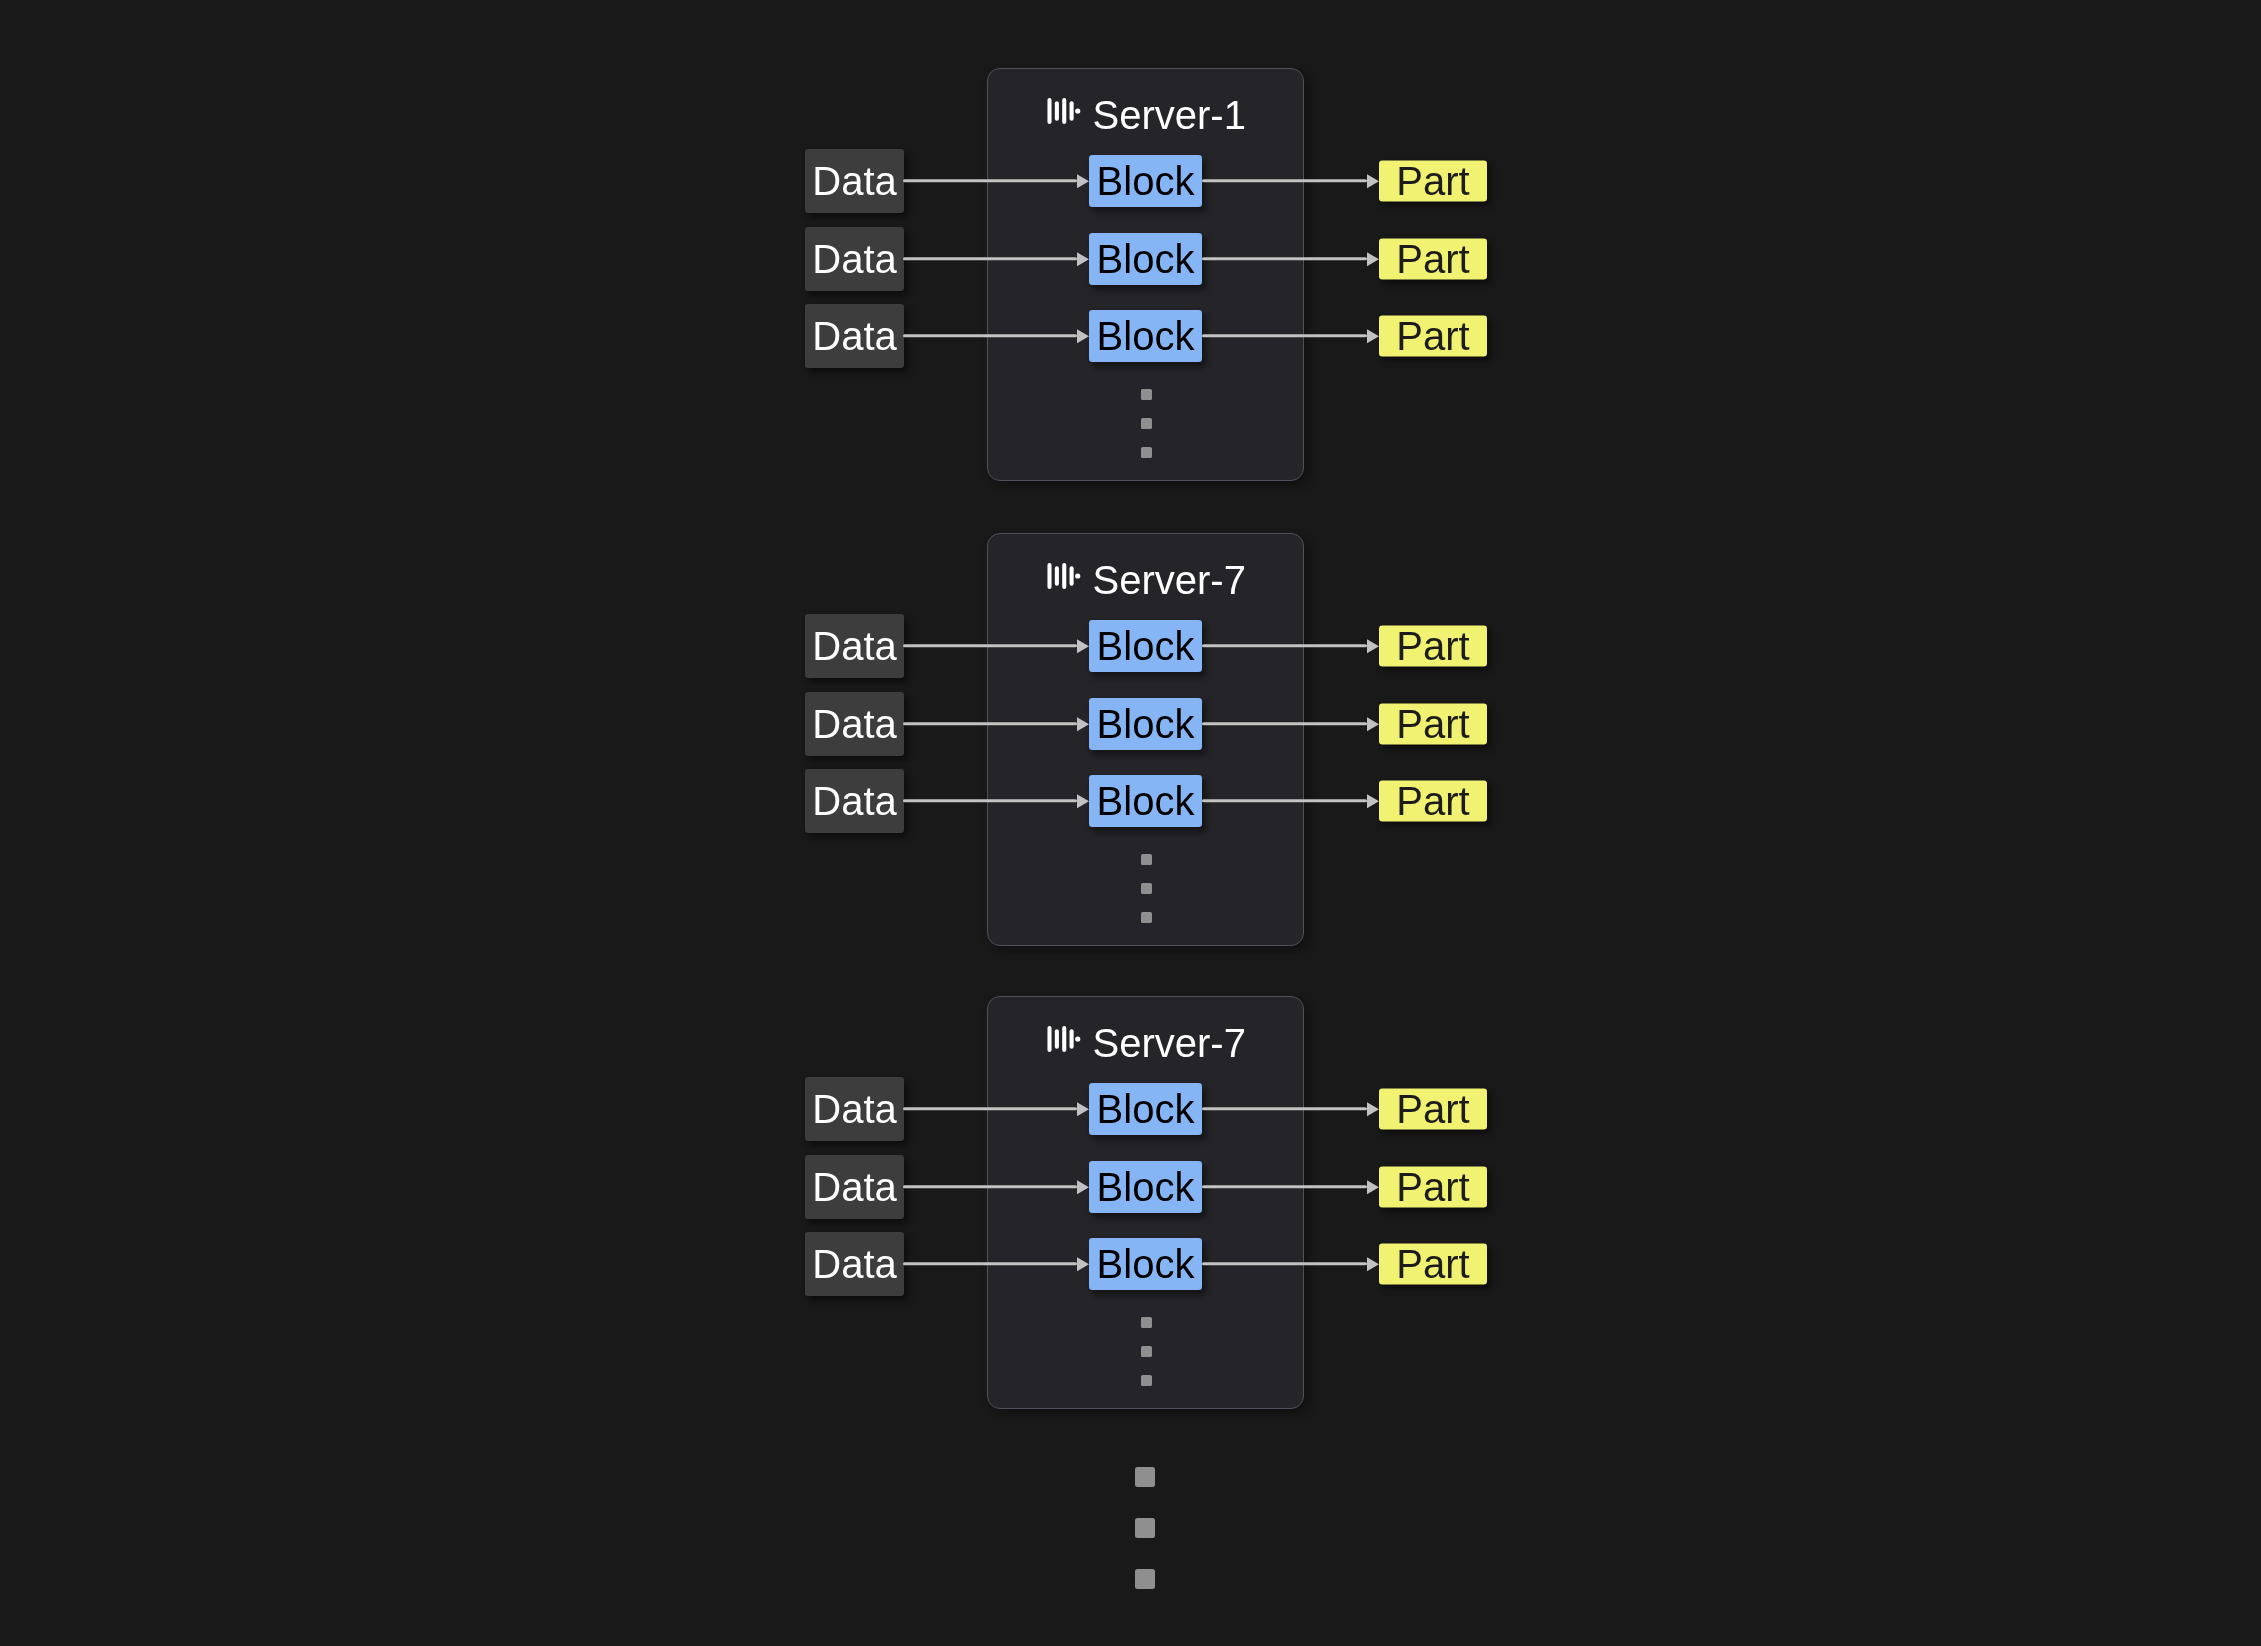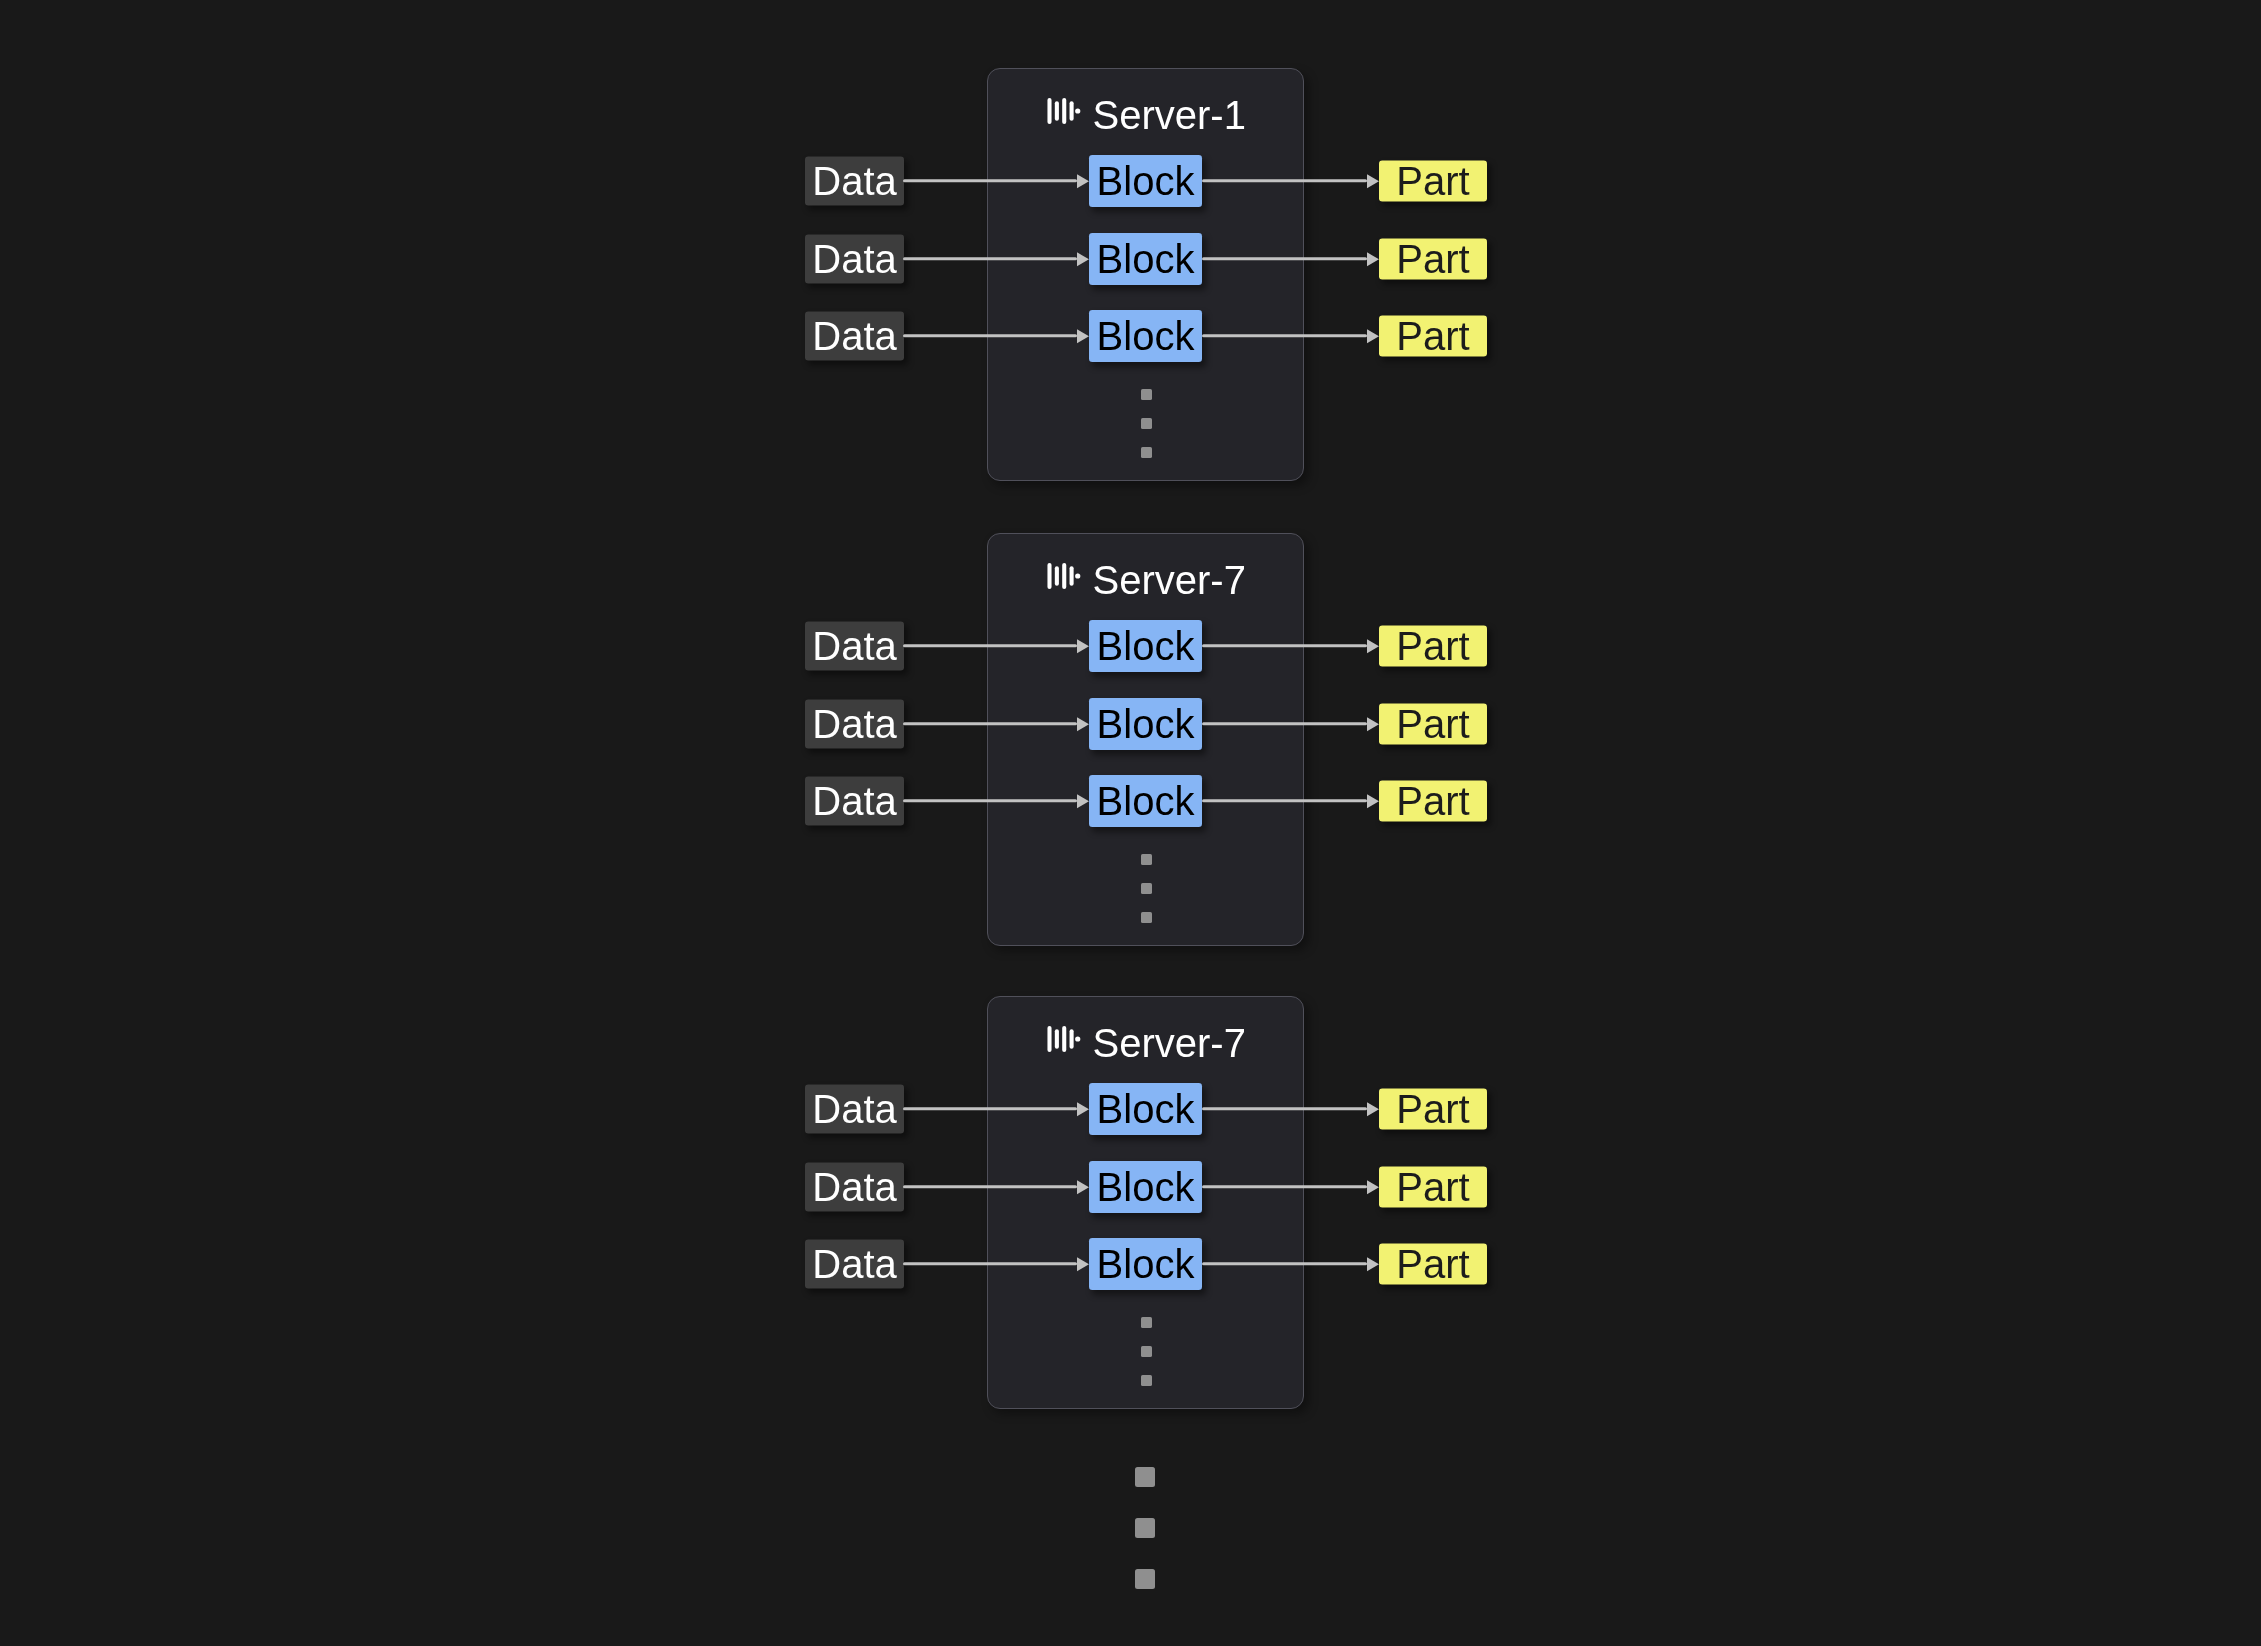--- a/index.html
+++ b/index.html
@@ -63,21 +63,21 @@
     top: 0;
     transform: translateY(-50%);
     display: flex;
     align-items: center;
     justify-content: center;
     font-size: 40px;
     border-radius: 3.3px;
     box-shadow: 3.3px 4.1px 6.6px rgba(0,0,0,0.45);
     white-space: nowrap;
   }
-  .data-node  { left: 805px;  width: 99px; height: 49px; background: #3d3d3d; color: #ffffff; }
+  .data-node  { left: 805px;  width: 99px; height: 64px; background: #3d3d3d; color: #ffffff; }
   .block-node { left: 1089px; width: 113px; height: 52px; background: #86b5f5; color: #000000; }
   .part-node  { left: 1379px; width: 108px; height: 41px; background: #f2f272; color: #1c1c1c; }
 
   .arrow {
     position: absolute;
     top: 0;
     transform: translateY(-50%);
     height: 3.3px;
     background: #c2c2c2;
     border-radius: 1.6px;

